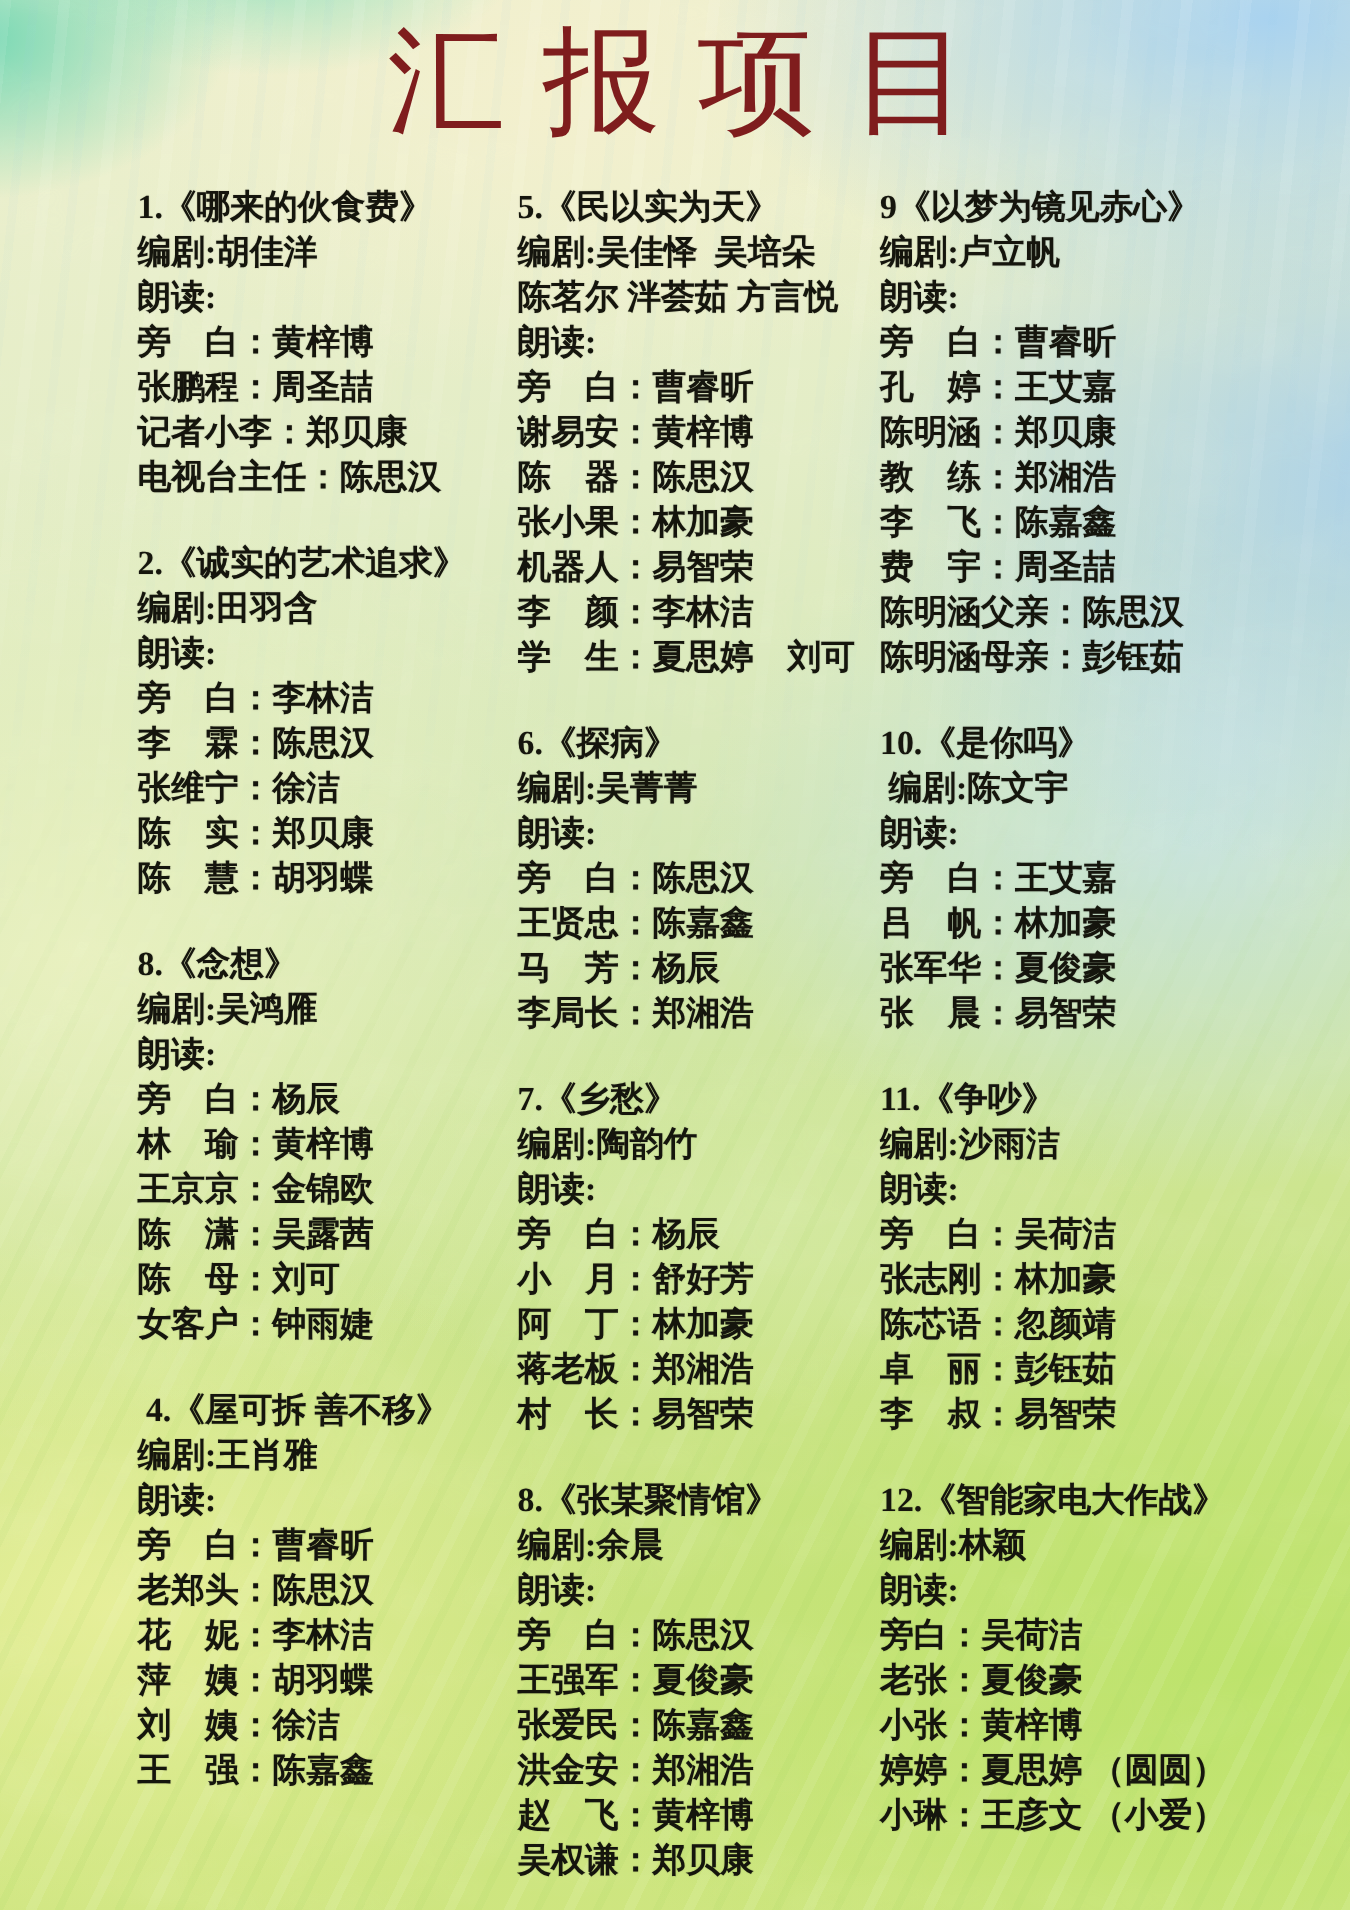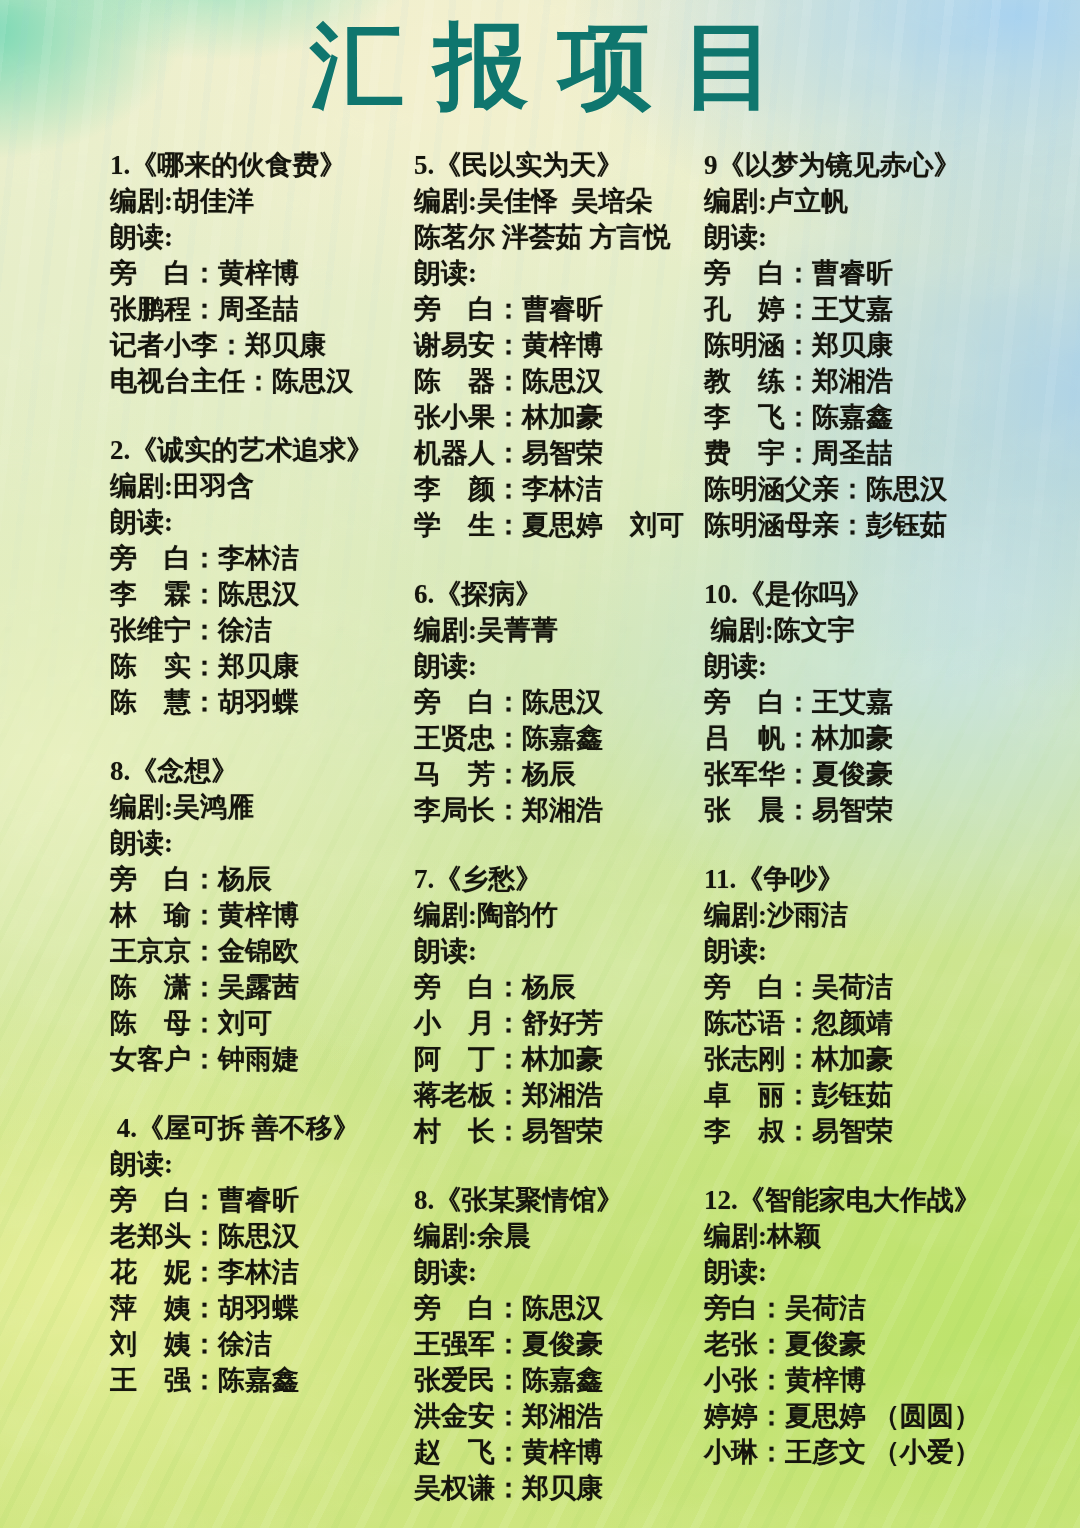--- a/index.html
+++ b/index.html
@@ -39,22 +39,22 @@
       rgba(255,255,255,.15) 0 8px, rgba(255,255,255,0) 8px 21px,
       rgba(148,206,88,.16) 21px 27px, rgba(255,255,255,0) 27px 43px);
     -webkit-mask-image:linear-gradient(to top,#000 0%,rgba(0,0,0,.7) 40%,transparent 60%);
             mask-image:linear-gradient(to top,#000 0%,rgba(0,0,0,.7) 40%,transparent 60%);
   }
   .bg-texture{position:absolute;inset:0;z-index:0;opacity:.5;}
   
   .content{position:absolute;inset:0;z-index:1;color:#181810;}
   .page-title{
     margin:14px 0 0;text-align:center;
-    font-size:94px;line-height:1.12;font-weight:700;
-    letter-spacing:30px;color:#0f766e;padding-left:36px;
+    font-size:94px;line-height:1.12;font-weight:400;
+    letter-spacing:30px;color:#7f1d1d;padding-left:36px;
   }
   .columns{display:flex;align-items:flex-start;padding:28px 30px 0 110px;}
   .col{display:block;}
   .col-0{width:304px;}
   .col-1{width:290px;}
   .col-2{flex:1;}
   .project{margin-bottom:33px;}
   .line{
     font-size:27px;line-height:36px;font-weight:bold;
     white-space:pre-wrap;color:#15150d;
@@ -107,20 +107,21 @@
           <div class="line">朗读:</div>
           <div class="line">旁　白：杨辰</div>
           <div class="line">林　瑜：黄梓博</div>
           <div class="line">王京京：金锦欧</div>
           <div class="line">陈　潇：吴露茜</div>
           <div class="line">陈　母：刘可</div>
           <div class="line">女客户：钟雨婕</div>
         </div>
         <div class="project">
           <div class="line heading"> 4.《屋可拆 善不移》</div>
+          <div class="line">编剧:王肖雅</div>
           <div class="line">朗读:</div>
           <div class="line">旁　白：曹睿昕</div>
           <div class="line">老郑头：陈思汉</div>
           <div class="line">花　妮：李林洁</div>
           <div class="line">萍　姨：胡羽蝶</div>
           <div class="line">刘　姨：徐洁</div>
           <div class="line">王　强：陈嘉鑫</div>
         </div>
       </div>
     <div class="col col-1">
@@ -189,22 +190,22 @@
           <div class="line">旁　白：王艾嘉</div>
           <div class="line">吕　帆：林加豪</div>
           <div class="line">张军华：夏俊豪</div>
           <div class="line">张　晨：易智荣</div>
         </div>
         <div class="project">
           <div class="line heading">11.《争吵》</div>
           <div class="line">编剧:沙雨洁</div>
           <div class="line">朗读:</div>
           <div class="line">旁　白：吴荷洁</div>
+          <div class="line">张志刚：林加豪</div>
           <div class="line">陈芯语：忽颜靖</div>
-          <div class="line">张志刚：林加豪</div>
           <div class="line">卓　丽：彭钰茹</div>
           <div class="line">李　叔：易智荣</div>
         </div>
         <div class="project">
           <div class="line heading">12.《智能家电大作战》</div>
           <div class="line">编剧:林颖</div>
           <div class="line">朗读:</div>
           <div class="line">旁白：吴荷洁</div>
           <div class="line">老张：夏俊豪</div>
           <div class="line">小张：黄梓博</div>

